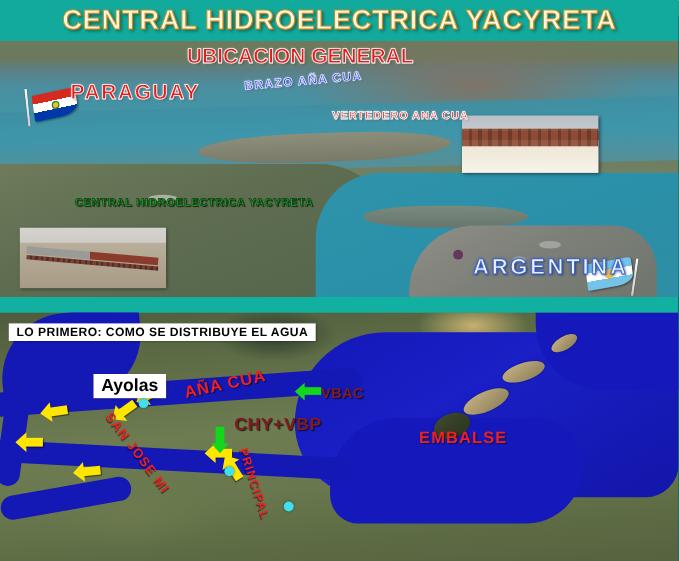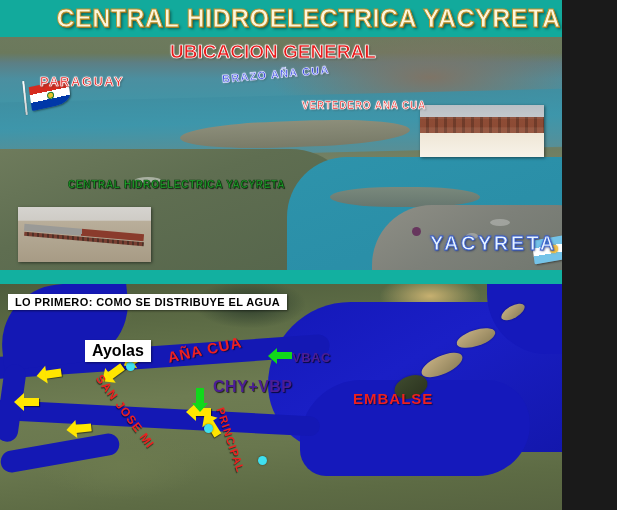--- a/index.html
+++ b/index.html
@@ -1,21 +1,21 @@
 <!DOCTYPE html>
 <html><head>
 <meta charset="utf-8">
 <style>
   * { margin:0; padding:0; box-sizing:border-box; }
   html,body { background:#1a1a1a; }
   body { font-family:"Liberation Sans", sans-serif; }
 
   #slide {
     position:relative;
-    width:562px; height:510px;
+    width:617px; height:510px;
     overflow:hidden;
     background:#12b0a0;
   }
 
   
   #title-banner {
     position:absolute; left:0; top:0; width:617px; height:37px;
     background:#12aa9c;
     display:flex; align-items:center; justify-content:center;
   }
@@ -91,28 +91,28 @@
     color:#1fa82a;
     -webkit-text-stroke:.6px #0c3d10;
     text-shadow:1px 1px 1px rgba(0,0,0,.7);
   }
   .lbl-ice-out {
     color:#e7f4ff;
     -webkit-text-stroke:.8px #3a5fd0;
     text-shadow:0 0 3px #2b4fc0, 1px 1px 2px rgba(0,0,0,.5);
   }
   .lbl-plain-red { color:#ee2020; text-shadow:1px 1px 1px rgba(0,0,0,.55); }
-  .lbl-plain-green { color:#4c1d95; text-shadow:1px 1px 1px rgba(0,0,0,.7); }
+  .lbl-plain-green { color:#7f1d1d; text-shadow:1px 1px 1px rgba(0,0,0,.7); }
   .lbl-box {
     background:#ffffff; color:#000; padding:2px 7px;
     box-shadow:1px 1px 2px rgba(0,0,0,.45);
   }
 
   #lbl-ubicacion { left:170px; top:4px; font-size:19px; }
-  #lbl-paraguay  { left:40px;  top:37px; font-size:13px; letter-spacing:1.5px;text-align:right; }
+  #lbl-paraguay  { left:64px;  top:37px; font-size:19px; letter-spacing:1.5px;text-align:right; }
   #lbl-brazo     { left:222px; top:31px; font-size:11px; letter-spacing:1.2px;
                    transform:rotate(-5deg); }
   #lbl-vertedero { left:302px; top:63px; font-size:10px; letter-spacing:.8px;text-align:right; }
   #lbl-chy-sat   { left:68px;  top:142px; font-size:10px; letter-spacing:.7px; }
   #lbl-argentina { left:430px; top:195px; font-size:20px; letter-spacing:2.5px; }
 
   
   .inset { position:absolute; overflow:hidden;
            box-shadow:1px 1px 3px rgba(0,0,0,.5); }
   #inset-spillway { left:420px; top:68px; width:124px; height:52px;
@@ -220,21 +220,21 @@
   #lbl-sanantonio { left:91px; top:144px; font-size:14px; }
   #lbl-ituzaingo  { left:224px;top:176px; font-size:15px; }
   #lbl-anacua     { left:167px;top:57px;  font-size:15px; letter-spacing:1px;
                     transform:rotate(-12deg); }
   #lbl-sanjose    { left:104px;top:88px;  font-size:12px; letter-spacing:1px;
                     transform:rotate(53deg); transform-origin:left top; }
   #lbl-principal  { left:226px;top:122px; font-size:11px; letter-spacing:1px;
                     transform:rotate(72deg); transform-origin:left top; }
   #lbl-vbac       { left:292px;top:66px;  font-size:13px; letter-spacing:.5px; }
   #lbl-chyvbp     { left:213px;top:94px; font-size:16px; letter-spacing:.5px; }
-  #lbl-embalse    { left:353px;top:106px; font-size:15px; letter-spacing:1px; }
+  #lbl-embalse    { left:381px;top:106px; font-size:15px; letter-spacing:1px; }
 </style>
 </head>
 <body>
 
 <div id="slide">
 
   <div id="title-banner">
     <div id="title-text">CENTRAL HIDROELECTRICA YACYRETA</div>
   </div>
 
@@ -268,21 +268,21 @@
     <div class="flag-pole" id="pole-ar"></div>
     <div class="flag-body" id="flag-ar">
       <div class="emblem"></div>
     </div>
 
     <div class="lbl lbl-red-out" id="lbl-ubicacion">UBICACION GENERAL</div>
     <div class="lbl lbl-red-out" id="lbl-paraguay">PARAGUAY</div>
     <div class="lbl lbl-blue-out" id="lbl-brazo">BRAZO AÑA CUA</div>
     <div class="lbl lbl-red-out" id="lbl-vertedero">VERTEDERO ANA CUA</div>
     <div class="lbl lbl-green-out" id="lbl-chy-sat">CENTRAL HIDROELECTRICA YACYRETA</div>
-    <div class="lbl lbl-ice-out" id="lbl-argentina">YACYRETA</div>
+    <div class="lbl lbl-ice-out" id="lbl-argentina">ARGENTINA</div>
   </div>
 
   <div id="panel-gap"></div>
 
   <div class="panel" id="panel-bottom">
     <div id="bot-sat">
       <div id="embalse-body"></div>
       <div id="embalse-corner"></div>
       <div id="embalse-lobe"></div>
 

